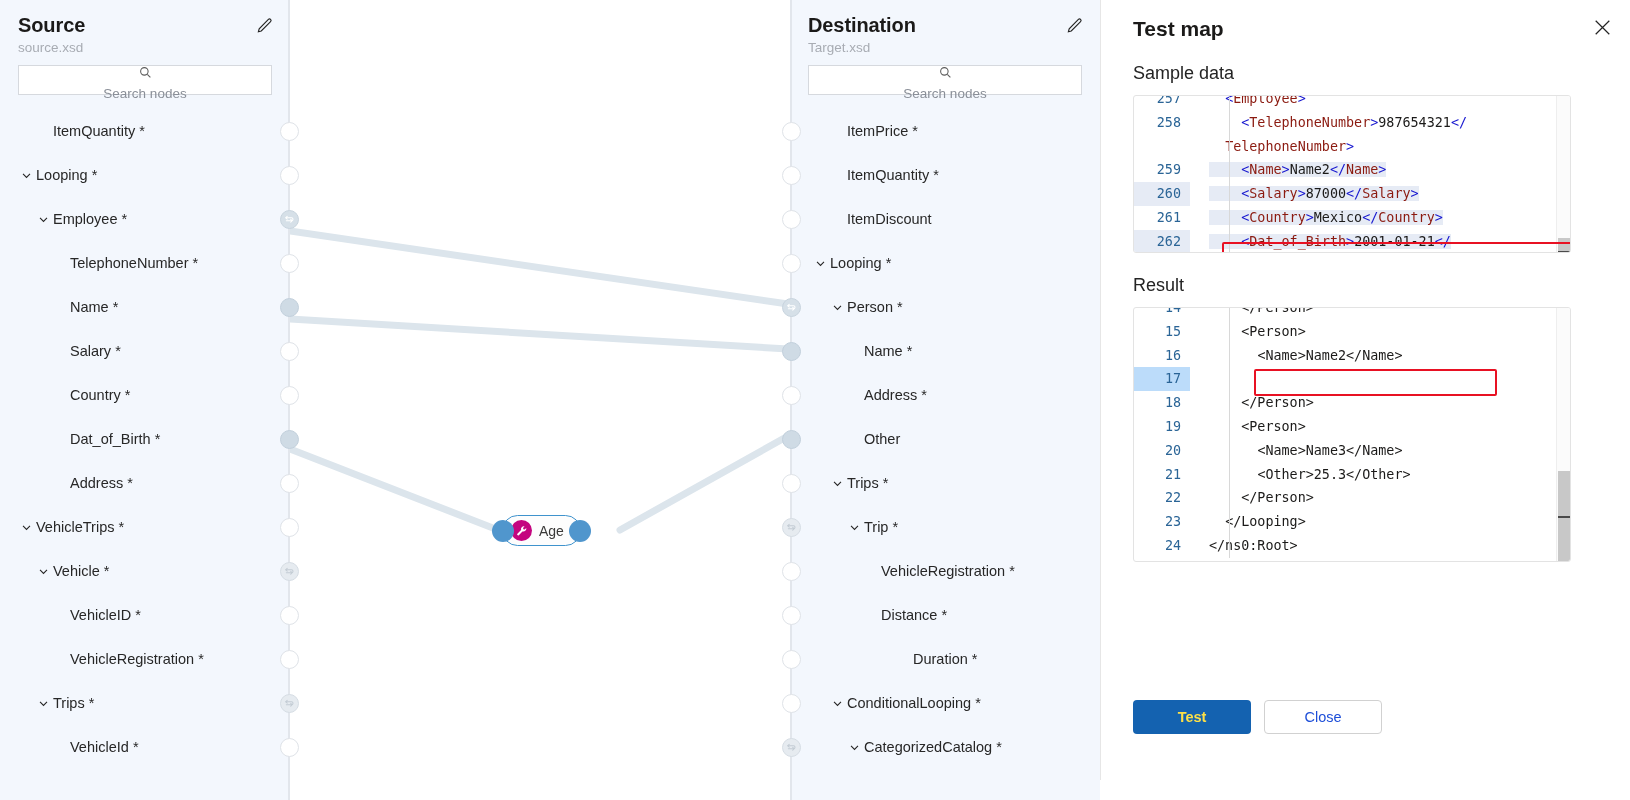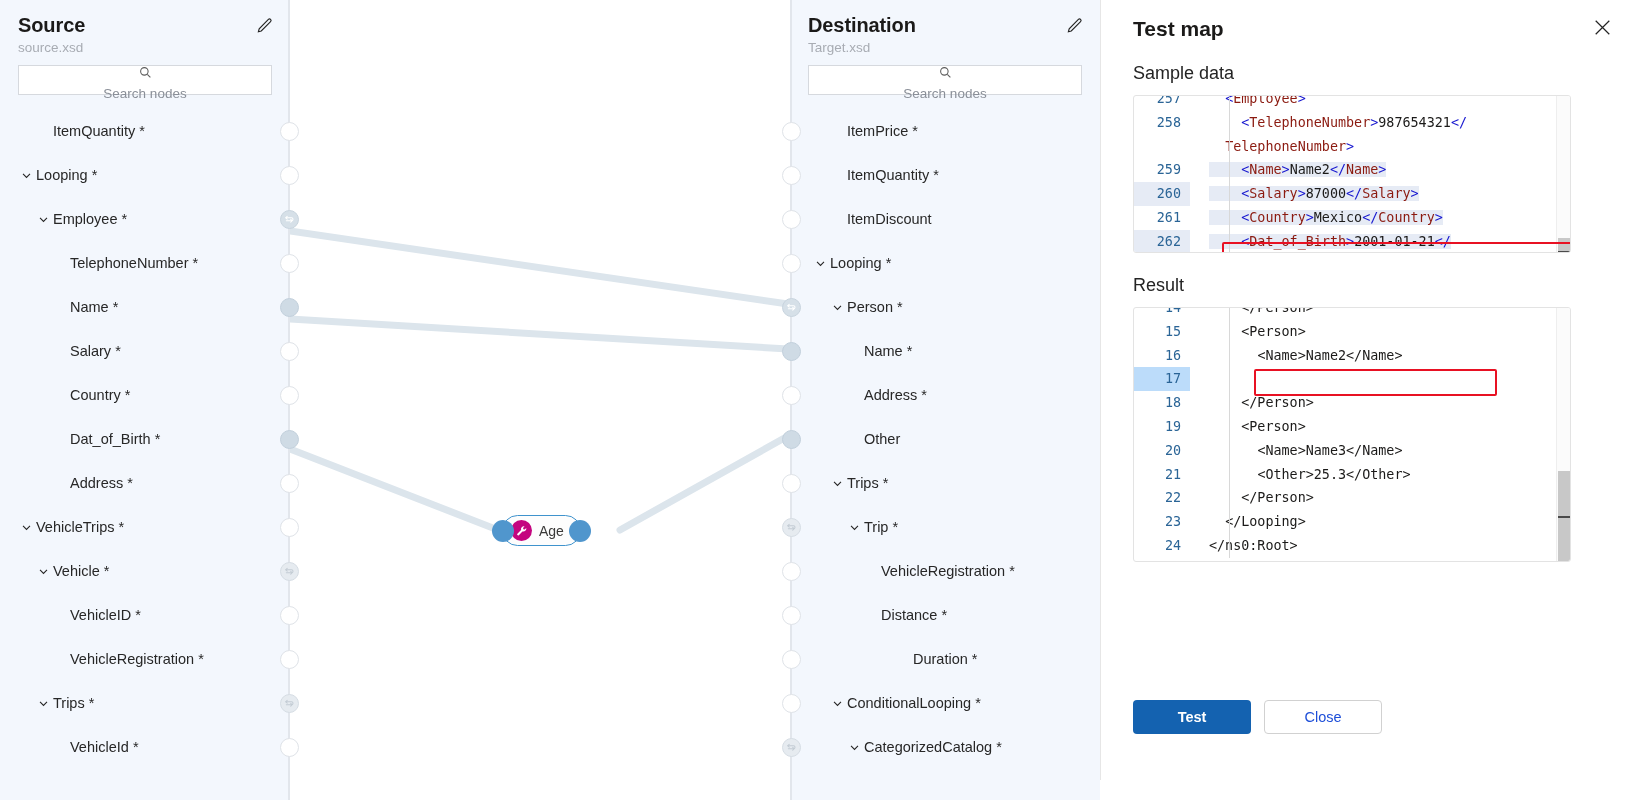--- a/index.html
+++ b/index.html
@@ -164,21 +164,21 @@
     content:''; position:absolute; left:0; right:0; top: 50%;
     height: 2px; background: #4a4a4a; transform: translateY(-50%);
   }
 
   .btn-row { position: absolute; left: 32px; bottom: 46px; display: flex; gap: 13px; }
   .btn {
     height: 34px; min-width: 118px; border-radius: 4px;
     font-size: 14.5px; display: flex; align-items: center; justify-content: center;
     cursor: pointer; border: 1px solid transparent;
   }
-  .btn.primary { background: #1462b0; color: #ffffff; font-weight: 600; }
+  .btn.primary { background: #1462b0; color: #fde047; font-weight: 600; }
   .btn.secondary { background: #fff; color: #1d4ed8; border-color: #d1d1d1; }
 </style>
 </head>
 <body>
 
 <div id="app">
 
   <div class="schema-panel source">
     <div class="panel-head">
       <div class="panel-title">Source</div>

